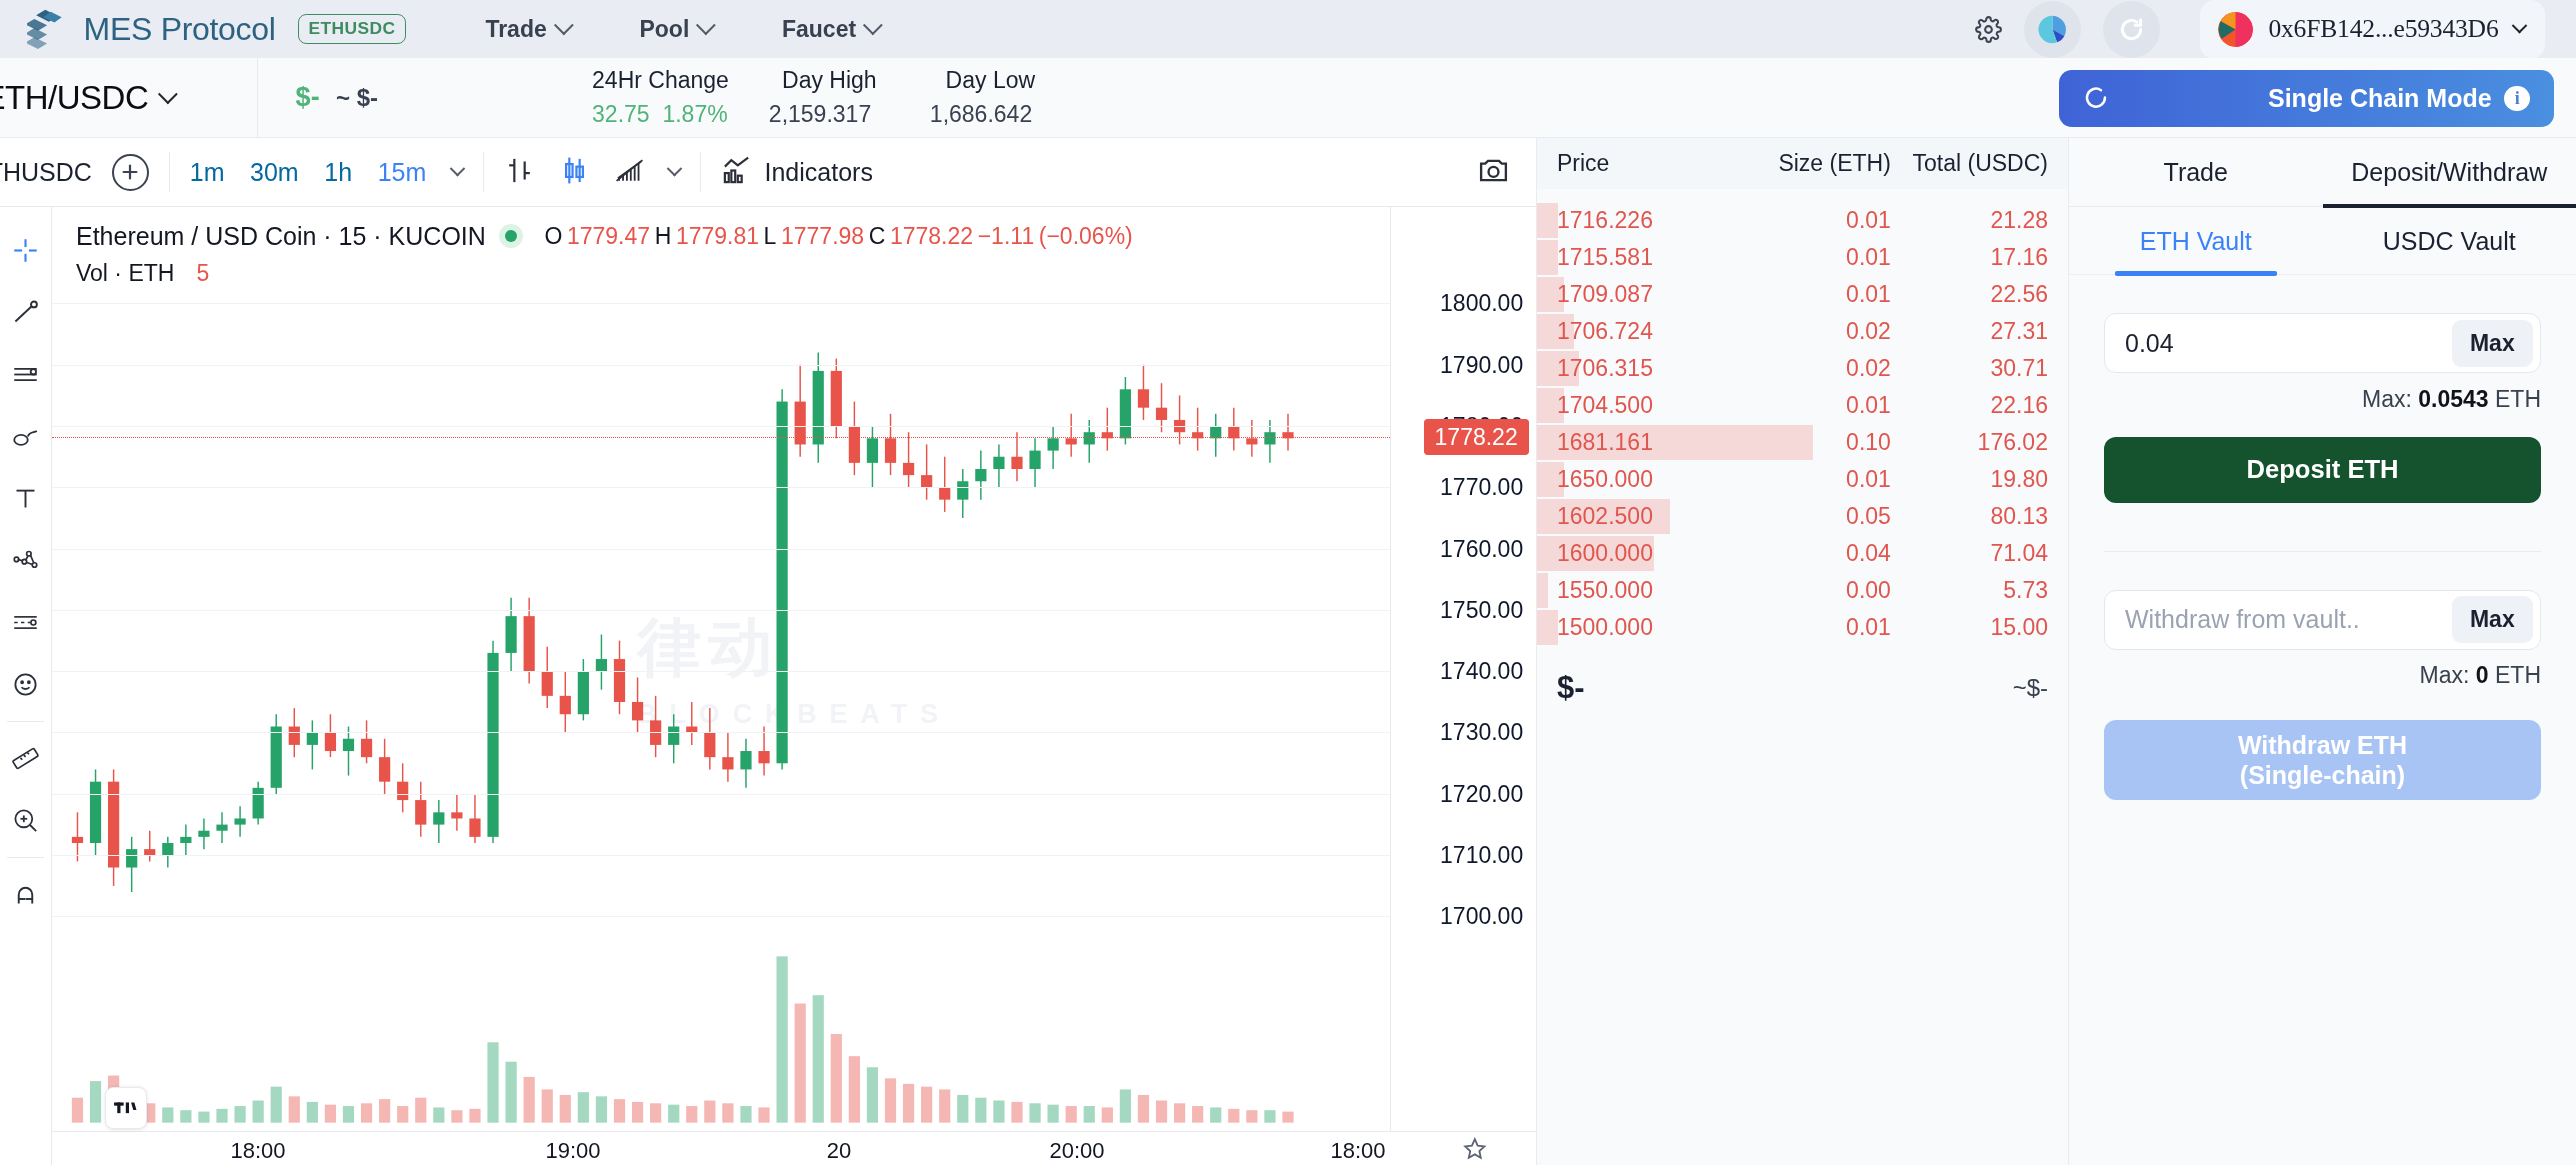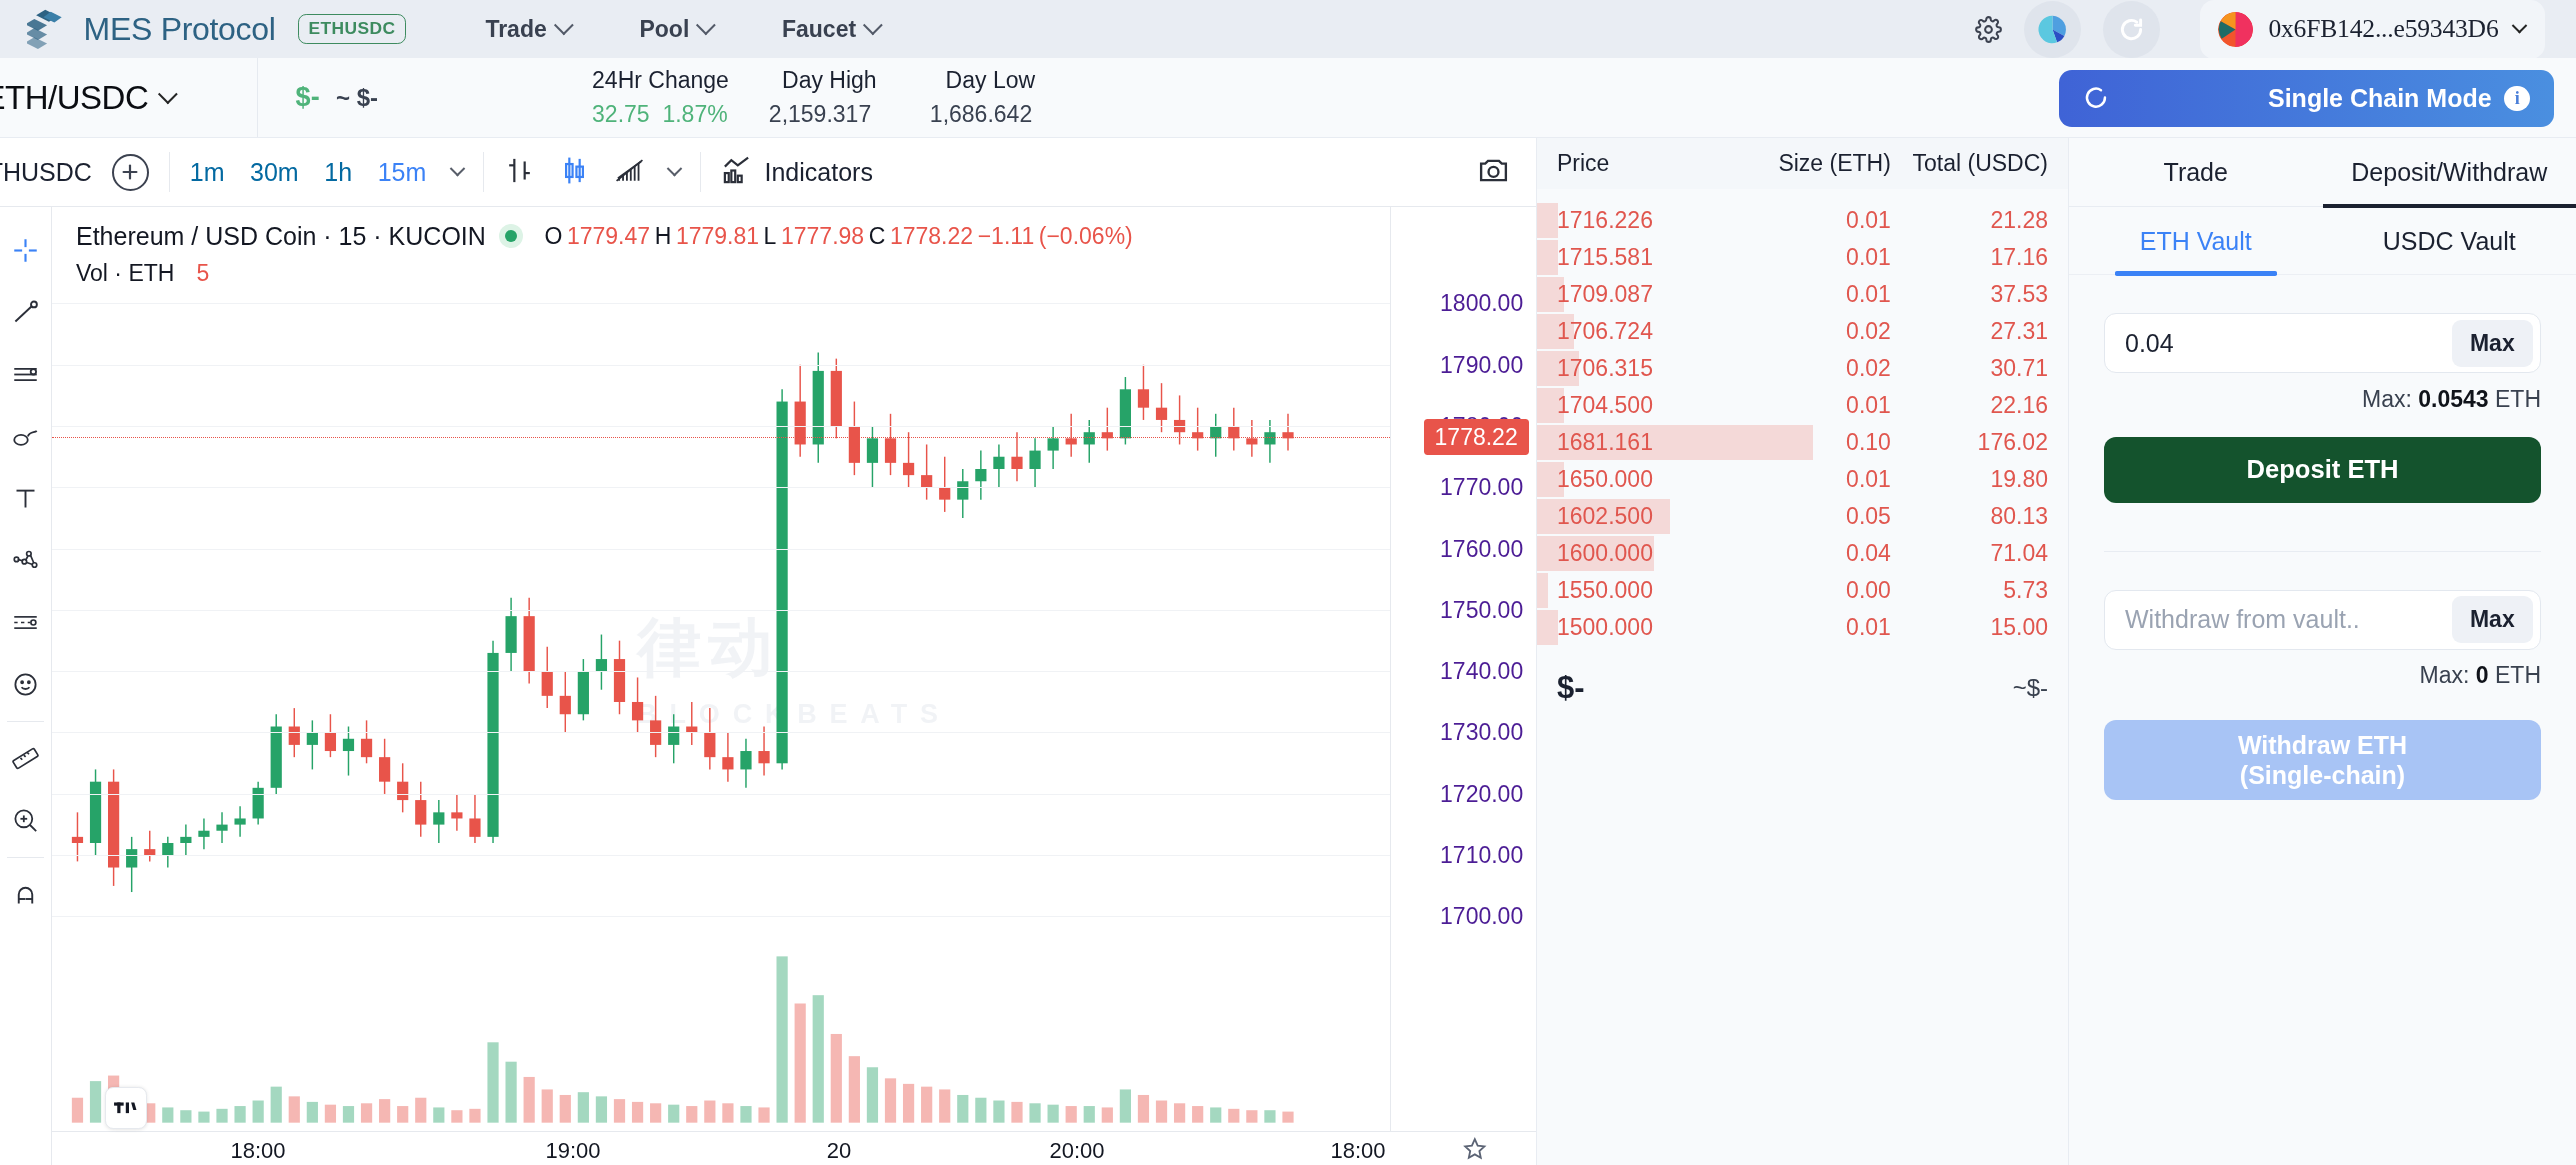--- a/index.html
+++ b/index.html
@@ -143,21 +143,21 @@
   .ohlc .k { color: #131722; }
   .ohlc .v { color: #e8544a; }
   .legend-row2 { display: flex; align-items: center; gap: 22px; margin-top: 9px; }
   .vol-label { font-size: 23px; color: #131722; }
   .vol-val { font-size: 23px; color: #e8544a; }
 
   .price-axis {
     position: absolute; right: 0; top: 0; bottom: 0; width: 146px;
     border-left: 0.9px solid #e6e9ee; background: #fff; z-index: 5;
   }
-  .axis-tick { position: absolute; right: 12.8px; font-size: 23px; color: #4c1d95; transform: translateY(-50%); }
+  .axis-tick { position: absolute; right: 12.8px; font-size: 23px; color: #0f172a; transform: translateY(-50%); }
   .axis-badge {
     position: absolute; right: 7.3px; background: #e8544a; color: #fff;
     font-size: 23px; padding: 4.6px 11px; border-radius: 3.7px; transform: translateY(-50%);
   }
   .vol-badge {
     position: absolute; right: 48px; background: #e8544a; color: #fff;
     font-size: 21px; padding: 3.7px 11px; border-radius: 3.7px; transform: translateY(-50%);
   }
   .gridline { position: absolute; left: 0; right: 146px; height: 0.9px; background: #f0f2f5; }
   .pricelineDotted {
@@ -849,21 +849,21 @@
           <div class="ob-row">
             <div class="ob-depth" style="width:4%"></div>
             <span class="c1">1715.581</span>
             <span class="c2">0.01</span>
             <span class="c3">17.16</span>
           </div>
           <div class="ob-row">
             <div class="ob-depth" style="width:5%"></div>
             <span class="c1">1709.087</span>
             <span class="c2">0.01</span>
-            <span class="c3">37.53</span>
+            <span class="c3">22.56</span>
           </div>
           <div class="ob-row">
             <div class="ob-depth" style="width:7%"></div>
             <span class="c1">1706.724</span>
             <span class="c2">0.02</span>
             <span class="c3">27.31</span>
           </div>
           <div class="ob-row">
             <div class="ob-depth" style="width:8%"></div>
             <span class="c1">1706.315</span>

